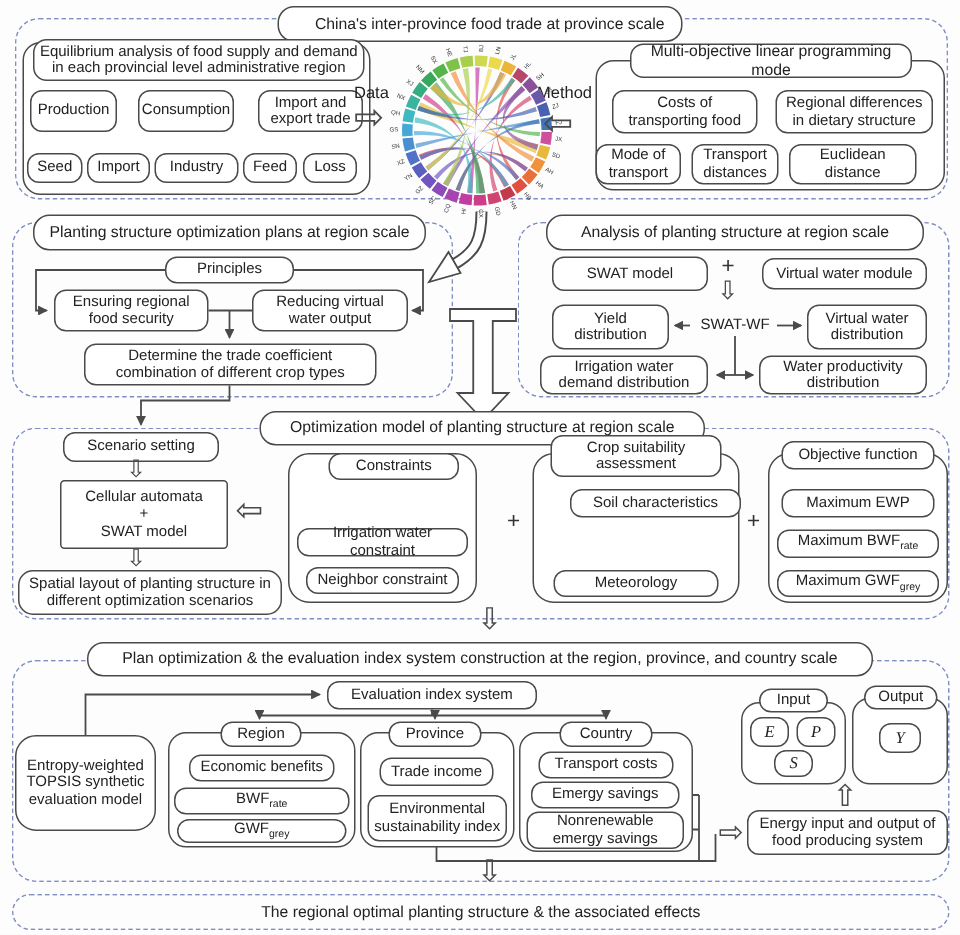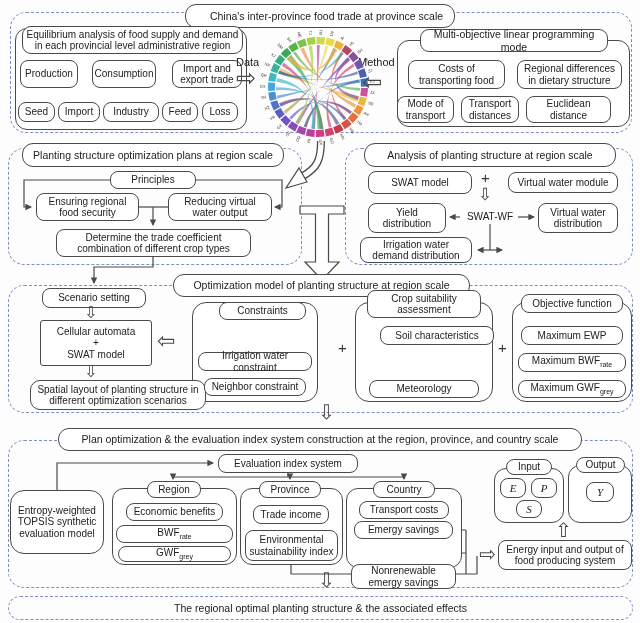--- a/index.html
+++ b/index.html
@@ -252,36 +252,39 @@
   <div class="box" style="left:368px;top:203px;width:78px;height:30px;">
       <span>Yield distribution</span>
     </div>
   <div class="lbl" style="left:462px;top:211px;width:56px;text-align:center;font-size:10px;">SWAT-WF</div>
   <div class="box" style="left:538px;top:203px;width:80px;height:30px;">
       <span>Virtual water distribution</span>
     </div>
   <div class="box" style="left:360px;top:237px;width:112px;height:26px;">
       <span>Irrigation water demand distribution</span>
     </div>
+  <div class="box" style="left:506px;top:237px;width:112px;height:26px;">
+      <span>Water productivity distribution</span>
+    </div>
 
   <div class="sect" style="left:8px;top:285px;width:625px;height:128px;"></div>
   <div class="box hdr" style="left:173px;top:274px;width:297px;height:23px;border-radius:11px;">
       <span>Optimization model of planting structure at region scale</span>
     </div>
   <div class="box" style="left:42px;top:288px;width:104px;height:20px;">
       <span>Scenario setting</span>
     </div>
   <div class="ha" style="left:84px;top:305px;font-size:16px;">⇩</div>
   <div class="box" style="left:40px;top:320px;width:112px;height:46px;border-radius:3px;flex-direction:column;">
     <span>Cellular automata</span>
     <span>+</span>
     <span>SWAT model</span>
   </div>
   <div class="ha" style="left:84px;top:364px;font-size:16px;">⇩</div>
-  <div class="box" style="left:12px;top:380px;width:176px;height:30px;border-radius:10px;margin-left:18px;">
+  <div class="box" style="left:12px;top:380px;width:176px;height:30px;border-radius:10px;">
       <span>Spatial layout of planting structure in different optimization scenarios</span>
     </div>
   <div class="ha" style="left:157px;top:330px;font-size:22px;">⇦</div>
 
   <div class="grp" style="left:192px;top:302px;width:126px;height:100px;"></div>
   <div class="box" style="left:219px;top:302px;width:87px;height:18px;">
       <span>Constraints</span>
     </div>
   <div class="box" style="left:198px;top:352px;width:114px;height:19px;">
       <span>Irrigation water constraint</span>
@@ -360,21 +363,21 @@
   <div class="grp" style="left:346px;top:488px;width:116px;height:80px;border-radius:12px;"></div>
   <div class="box" style="left:373px;top:481px;width:62px;height:17px;">
       <span>Country</span>
     </div>
   <div class="box" style="left:359px;top:501px;width:90px;height:18px;">
       <span>Transport costs</span>
     </div>
   <div class="box" style="left:354px;top:521px;width:99px;height:18px;">
       <span>Emergy savings</span>
     </div>
-  <div class="box" style="left:351px;top:541px;width:105px;height:25px;margin-top:23px;">
+  <div class="box" style="left:351px;top:541px;width:105px;height:25px;">
       <span>Nonrenewable emergy savings</span>
     </div>
 
   <div class="grp" style="left:494px;top:468px;width:70px;height:55px;border-radius:12px;"></div>
   <div class="box" style="left:506px;top:459px;width:46px;height:16px;">
       <span>Input</span>
     </div>
   <div class="box" style="left:500px;top:478px;width:26px;height:20px;font-style:italic;font-family:'Liberation Serif',serif;font-size:11px;">
       <span>E</span>
     </div>

